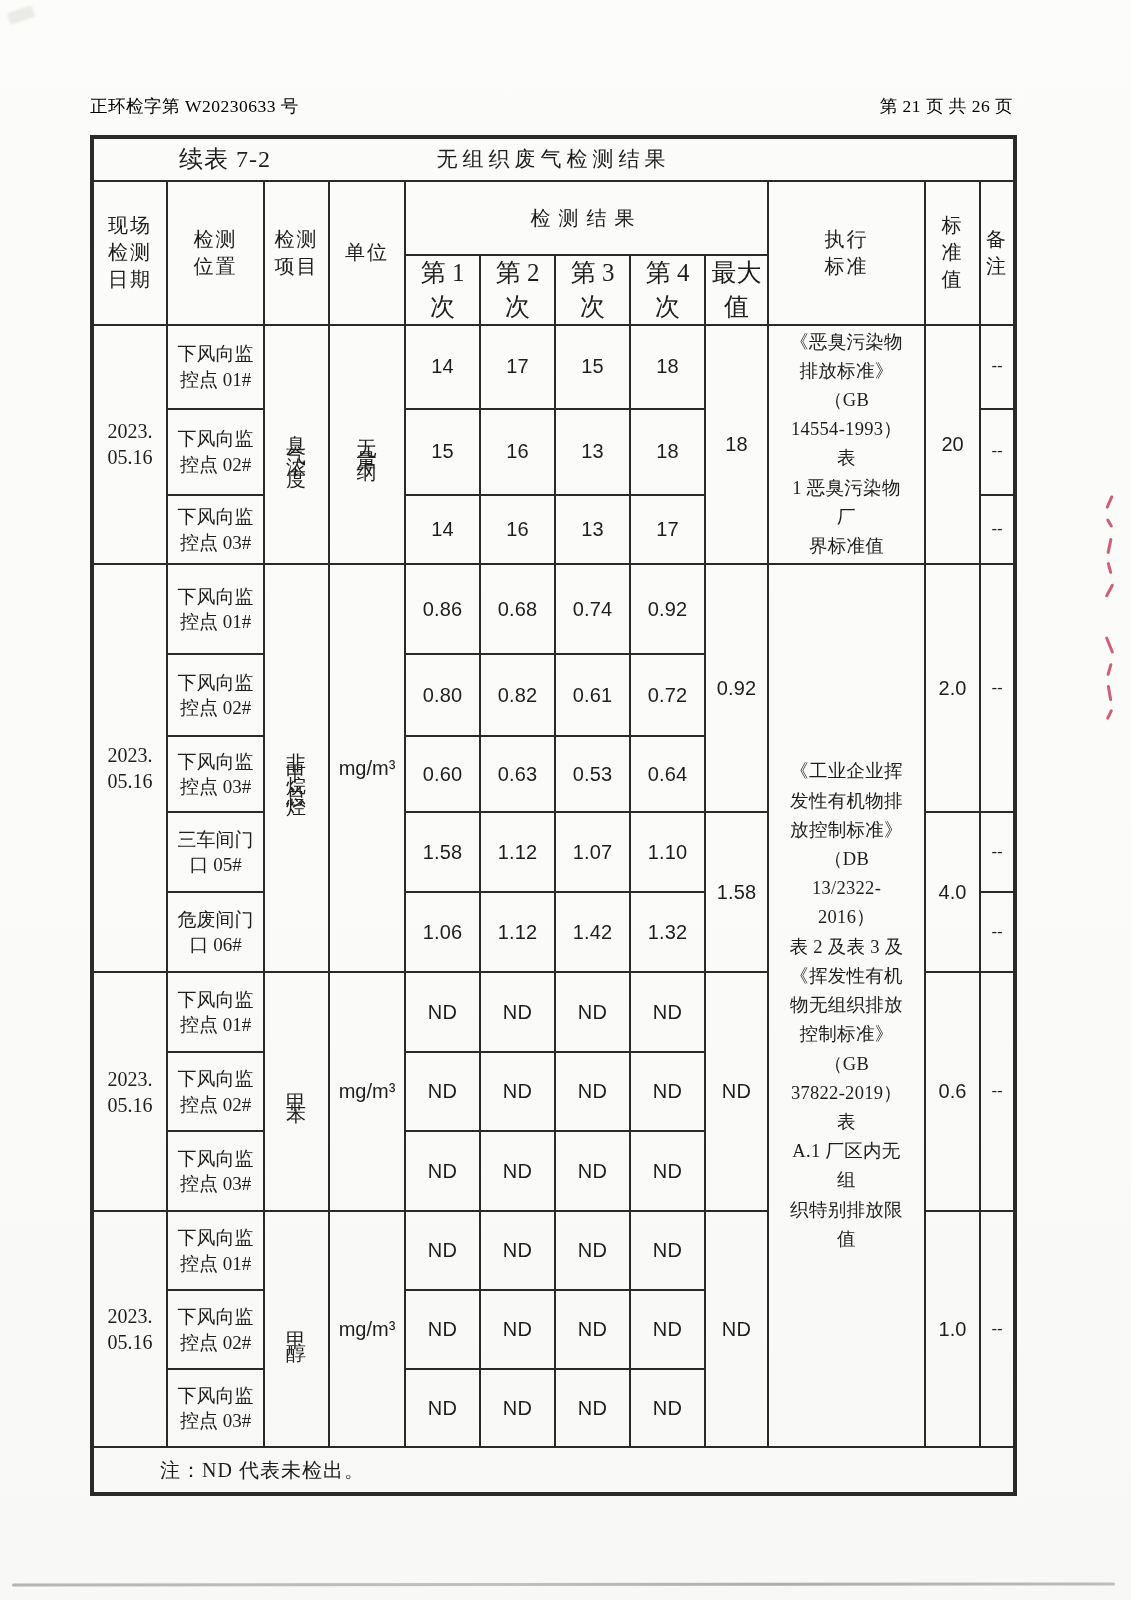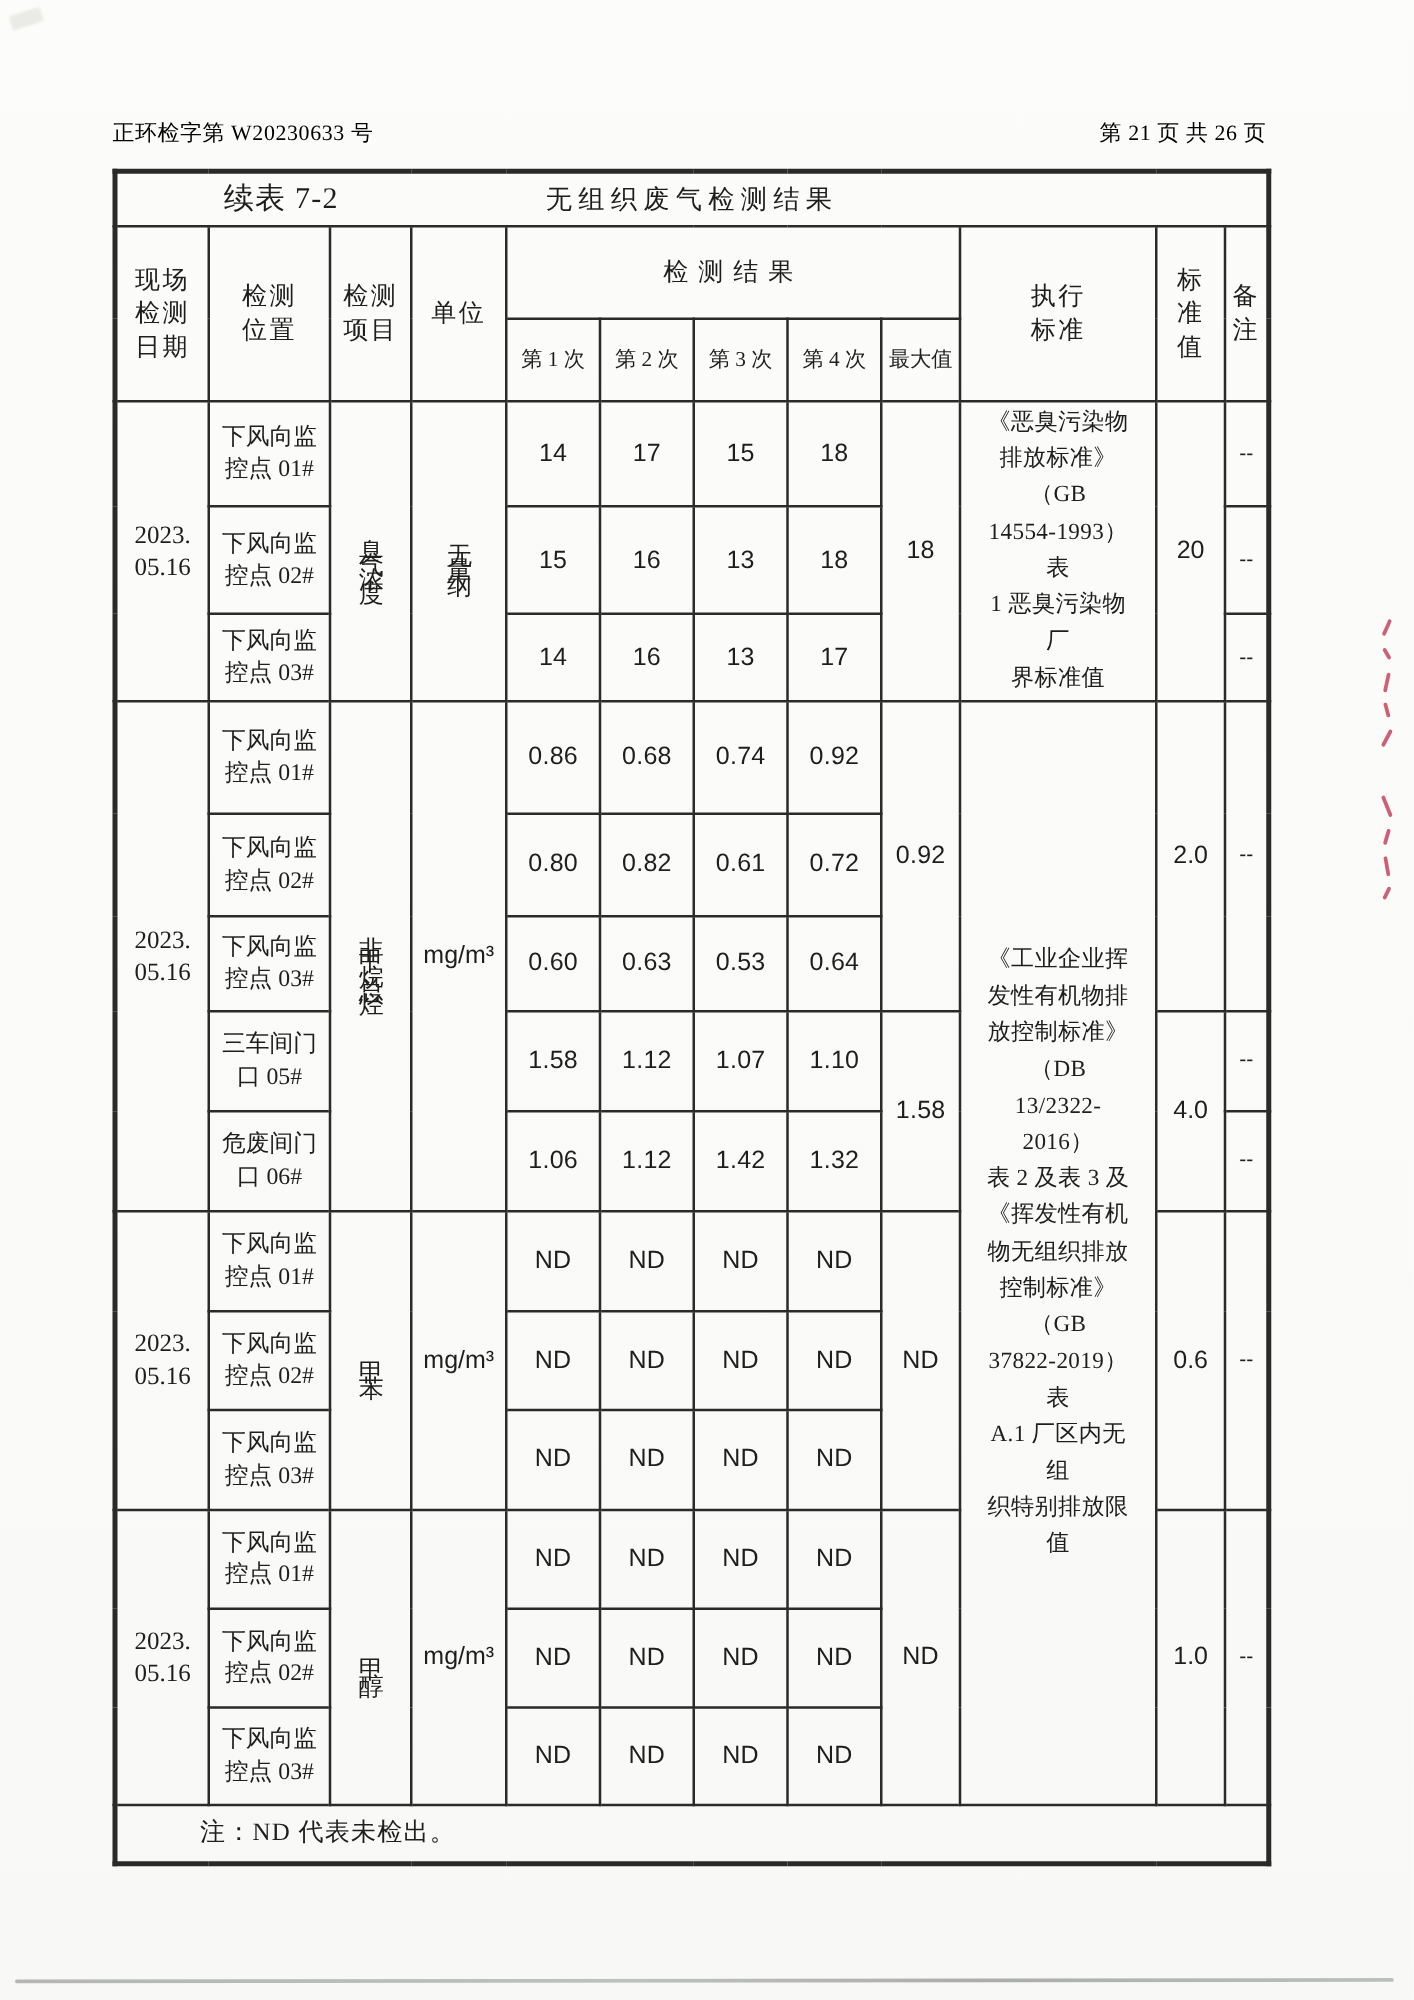--- a/index.html
+++ b/index.html
@@ -37,21 +37,21 @@
   td{
     border:2px solid var(--border);
     text-align:center;vertical-align:middle;
     padding:0 2px;overflow:hidden;
     font-size:19.5px;line-height:1.35;color:var(--ink);
   }
   .pre{white-space:pre-line;}
   .num{font-family:"Liberation Sans","DejaVu Sans",sans-serif;font-size:20px;letter-spacing:.2px;}
   .hdr{letter-spacing:2px;font-size:20px;}
   .hdr-results{letter-spacing:8px;font-size:20px;}
-  .runhdr{font-size:17px;letter-spacing:0;}
+  .runhdr{font-size:25px;letter-spacing:0;}
   .vert{writing-mode:vertical-rl;text-orientation:upright;letter-spacing:.55em;
     display:inline-block;line-height:1;font-size:20px;}
   .std{font-size:18.5px;line-height:1.58;letter-spacing:.3px;padding:2px 19px;}
   .limit{font-family:"Liberation Sans","DejaVu Sans",sans-serif;font-size:20px;}
   .rm{font-family:"Liberation Sans","DejaVu Sans",sans-serif;font-size:17px;letter-spacing:0;}
   .unit-h{font-family:Liberation Sans, sans-serif;font-size:20px;}
   .loc{font-size:19px;}
   .date{font-family:Liberation Serif, serif;font-size:20px;line-height:1.3;}
 
   

